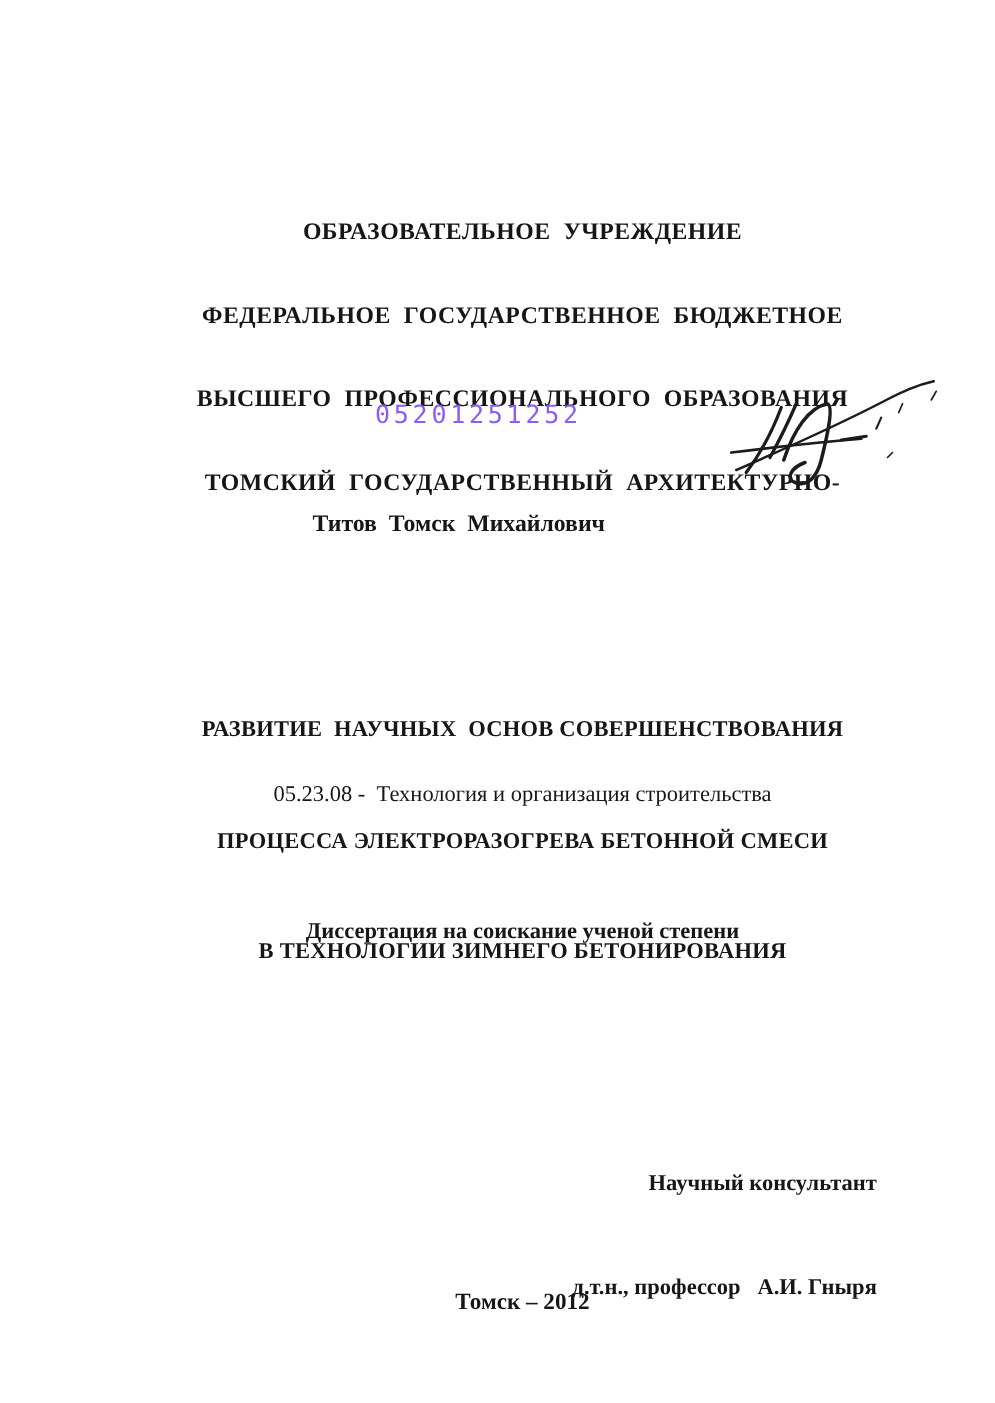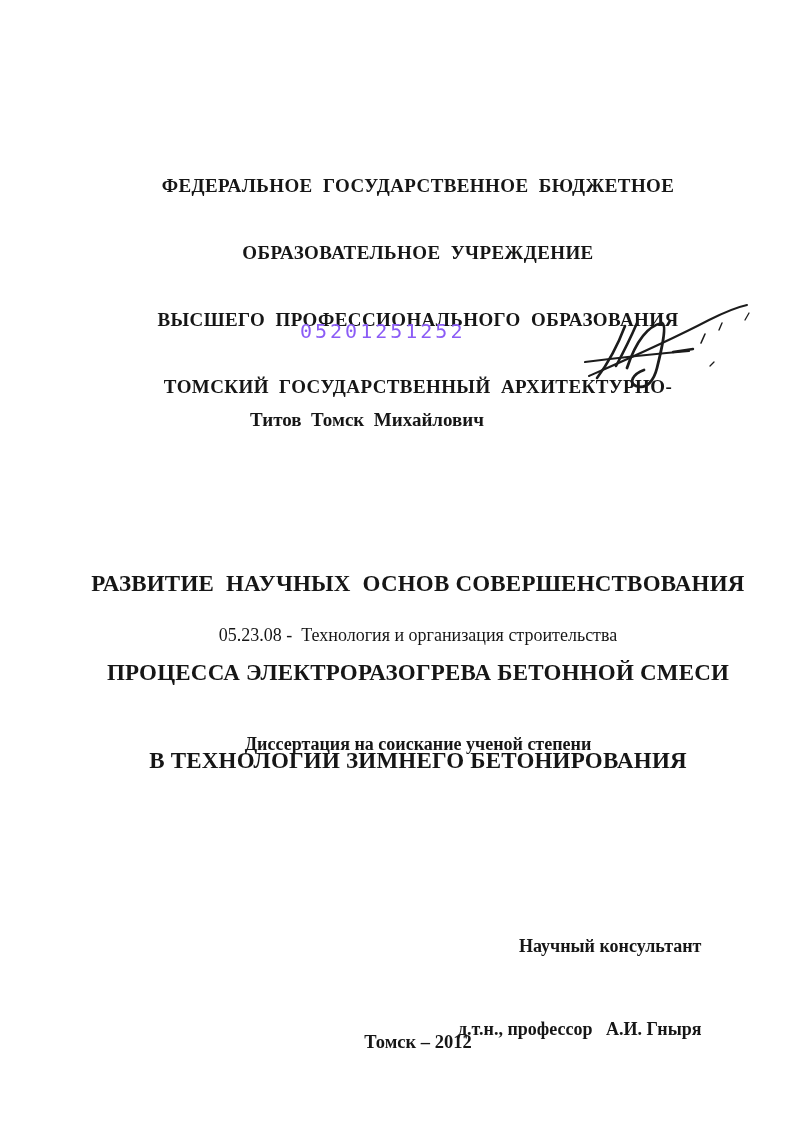--- a/index.html
+++ b/index.html
@@ -66,21 +66,21 @@
     top: 409px;
     left: 0;
     right: 62px;
     text-align: center;
     font-weight: bold;
     font-size: 19px;
   }
   .title-block {
     top: 510px;
     font-weight: bold;
-    font-size: 23px;
+    font-size: 18px;
     line-height: 29.5px;
     letter-spacing: 0.2px;
   }
   .specialty {
     top: 625px;
     font-weight: normal;
     font-size: 18px;
   }
   .degree-block {
     top: 731px;
@@ -102,22 +102,22 @@
     font-weight: bold;
     font-size: 18.5px;
   }
 </style>
 </head>
 <body>
 
 <div class="page">
 
   <div class="col inst-block pre">
+    <div>ОБРАЗОВАТЕЛЬНОЕ  УЧРЕЖДЕНИЕ</div>
     <div>ФЕДЕРАЛЬНОЕ  ГОСУДАРСТВЕННОЕ  БЮДЖЕТНОЕ</div>
-    <div>ОБРАЗОВАТЕЛЬНОЕ  УЧРЕЖДЕНИЕ</div>
     <div>ВЫСШЕГО  ПРОФЕССИОНАЛЬНОГО  ОБРАЗОВАНИЯ</div>
     <div>ТОМСКИЙ  ГОСУДАРСТВЕННЫЙ  АРХИТЕКТУРНО-</div>
   </div>
 
 
   <div class="stamp-number">05201251252</div>
 
   <svg class="signature" viewBox="0 0 178 106" aria-hidden="true">
 
     <path d="M8,80 C40,66 86,46 128,24 C140,18 152,12 166,9" stroke-width="2"></path>

